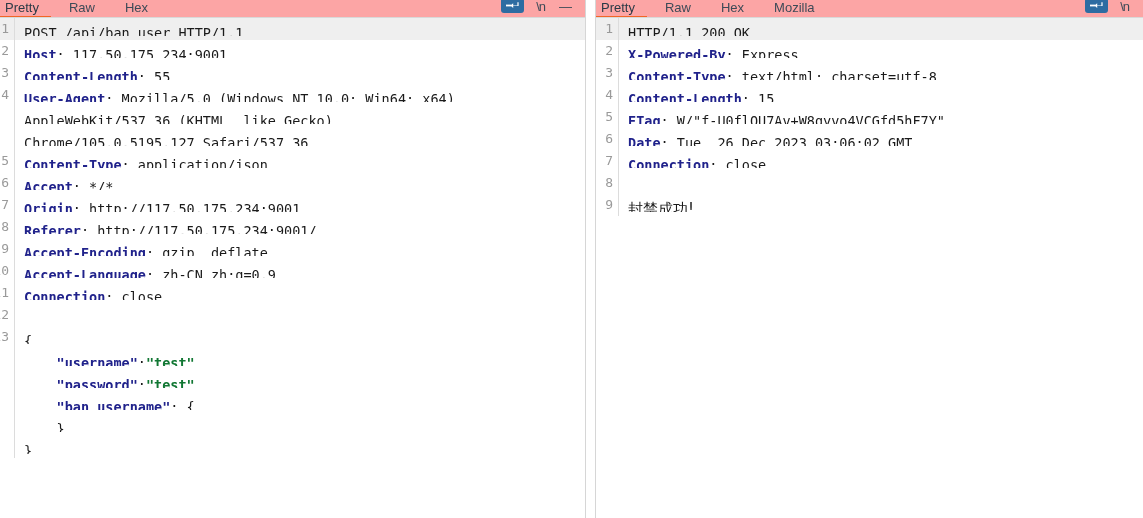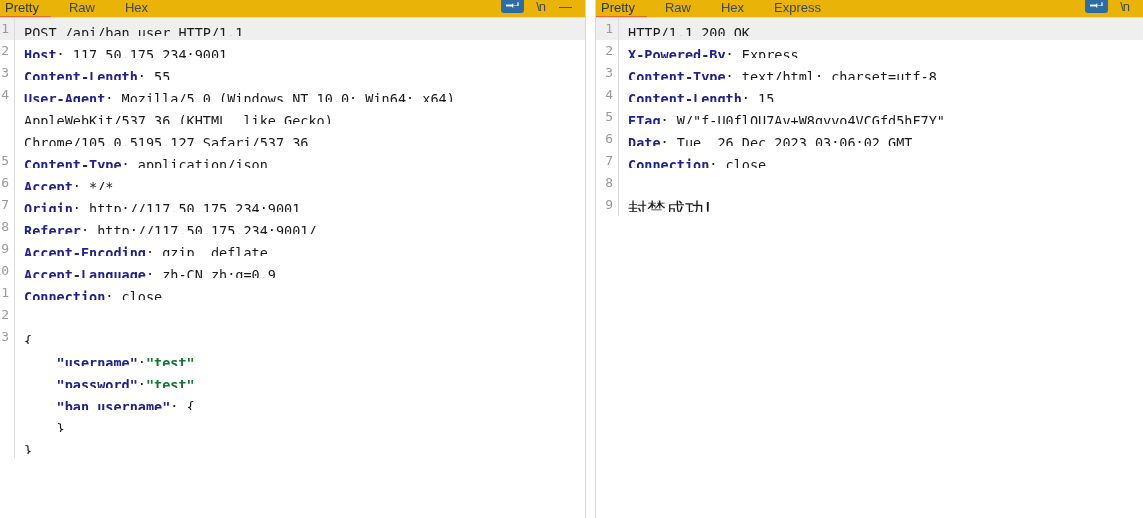--- a/index.html
+++ b/index.html
@@ -11,21 +11,21 @@
     overflow: hidden;
   }
   .app {
     position: relative;
     width: 1143px; height: 518px;
     background: #ffffff;
     display: flex;
   }
 
   
-  .panel { position: relative; height: 518px; background: #eab308; }
+  .panel { position: relative; height: 518px; background: #fca5a5; }
   .panel-request  { width: 586px; border-right: 1px solid #d6d6d6; }
   .panel-gap      { width: 9px;  background: #fff; }
   .panel-response { width: 548px; border-left: 1px solid #d6d6d6; }
 
   
   .tabstrip {
     position: relative;
     height: 18px;
     display: flex;
     align-items: flex-start;
@@ -114,21 +114,21 @@
     height: 14px;
     line-height: 22px;
     overflow: hidden;
     text-decoration: underline;
   }
   .hdr  { color: #20228b; font-weight: bold; text-align: center; }
   .val  { color: #1a1a1a; }
   .key  { color: #20228b; font-weight: bold; }
   .str  { color: #117733; font-weight: bold; }
   .punc { color: #1a1a1a; }
-  .cjk  { font-family: "DejaVu Sans", sans-serif; font-size: 19px; }
+  .cjk  { font-family: "DejaVu Sans", sans-serif; font-size: 15px; }
 </style>
 </head>
 <body>
 
 <div class="app">
 
   <div class="panel panel-request">
     <div class="tabstrip" id="req-tabs">
         <div class="tab active">Pretty</div>
         <div class="tab">Raw</div>
@@ -148,21 +148,21 @@
     </div>
   </div>
 
   <div class="panel panel-gap"></div>
 
   <div class="panel panel-response">
     <div class="tabstrip" id="res-tabs">
         <div class="tab active">Pretty</div>
         <div class="tab">Raw</div>
         <div class="tab">Hex</div>
-        <div class="tab">Express</div>
+        <div class="tab">Mozilla</div>
         <div class="spacer"></div>
         <div class="tool-btn">
           <svg width="13" height="9" viewBox="0 0 13 9" xmlns="http://www.w3.org/2000/svg">
             <rect x="0" y="3.6" width="5" height="1.8" fill="#ffffff"></rect>
             <path d="M11.4 1.2 L11.4 4.4 L7.2 4.4 L7.2 2.3 L4.3 4.6 L7.2 6.9 L7.2 5.0 L12.6 5.0 L12.6 1.2 Z" fill="#ffffff"></path>
           </svg>
         </div>
         <div class="icon-btn">\n</div>
       </div>
     <div class="editor">

